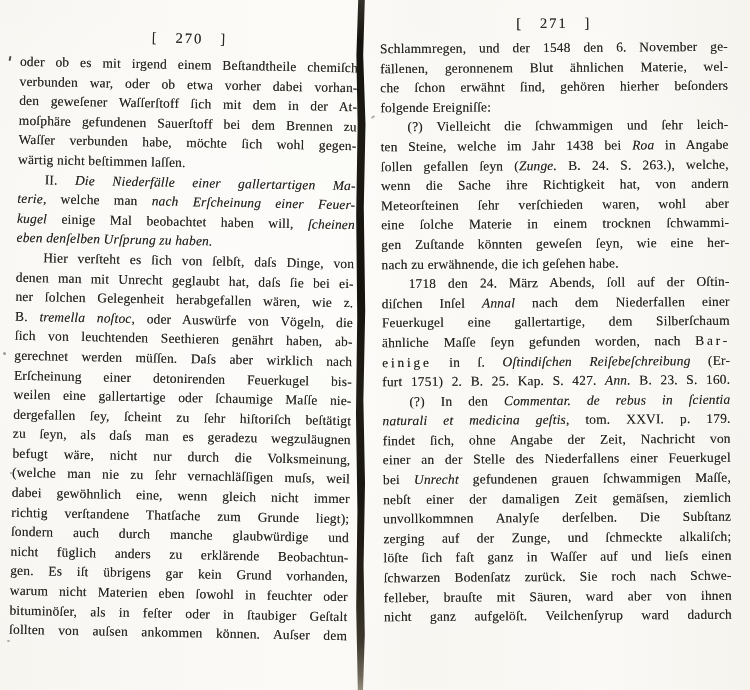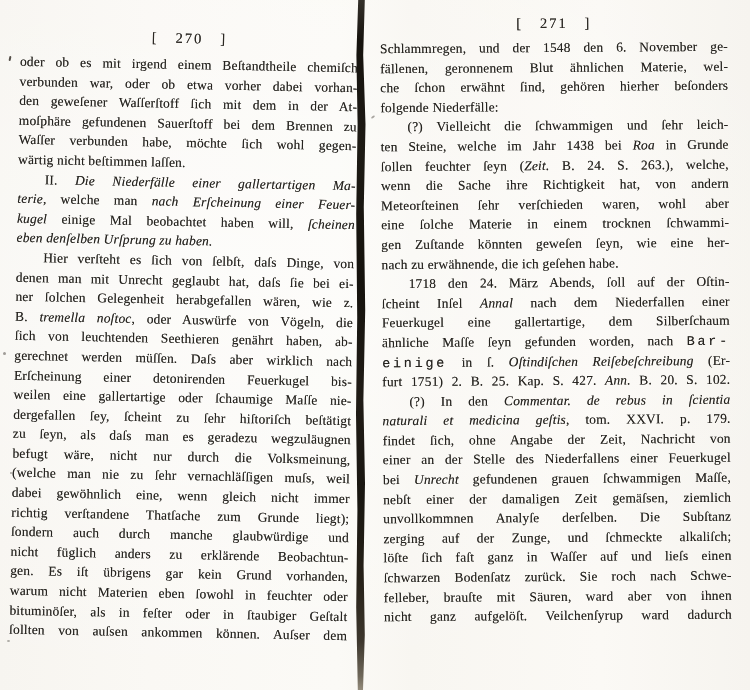--- a/index.html
+++ b/index.html
@@ -24,21 +24,21 @@
   .line{
     font-size:13.4px;line-height:19.6px;height:19.6px;
     text-align:justify;text-align-last:justify;
     white-space:nowrap;overflow:visible;
     letter-spacing:0.015em;
     text-shadow:0 0 0.55px rgba(38,36,32,0.6);
   }
   .line.end{text-align-last:left;}
   .line.ind{text-indent:27px;}
   .it{font-style:italic;}
-  .sp{letter-spacing:2.8px;font-family:Liberation Mono, monospace;}
+  .sp{letter-spacing:2.8px;}
   .gutter{
     position:absolute;left:356px;top:0;width:10px;height:690px;z-index:5;
     background:linear-gradient(to bottom,
       #34302a 0%,#16130e 6%,#1d1a14 22%,#15120d 40%,#201c16 58%,
       #191611 72%,#262118 84%,#3d372d 93%,#6e6759 98%,#958d7d 100%);
     clip-path:polygon(22% 0,88% 0,72% 8%,95% 18%,78% 30%,92% 45%,74% 58%,
       90% 70%,76% 82%,88% 92%,70% 100%,18% 100%,2% 88%,14% 74%,0% 60%,
       12% 46%,2% 31%,16% 18%,4% 8%);
     box-shadow:-4px 0 6px rgba(110,103,90,0.30), 4px 0 6px rgba(110,103,90,0.30);
   }
@@ -94,39 +94,39 @@
     </div>
 </div>
 
 <div class="page page-right">
   <div class="pagenum">[   271   ]</div>
   <div id="right-text">
       <div class="para">
         <div class="line"><span>Schlammregen, und der 1548 den 6. November ge-</span></div>
         <div class="line"><span>fällenen, geronnenem Blut ähnlichen Materie, wel-</span></div>
         <div class="line"><span>che ſchon erwähnt ſind, gehören hierher beſonders</span></div>
-        <div class="line end"><span>folgende Niederfälle:</span></div>
+        <div class="line end"><span>folgende Ereigniſſe:</span></div>
       </div>
       <div class="para">
         <div class="line ind"><span>(?) Vielleicht die ſchwammigen und ſehr leich-</span></div>
-        <div class="line"><span>ten Steine, welche im Jahr 1438 bei </span><span class="it">Roa</span><span> in Grunde</span></div>
-        <div class="line"><span>ſollen feuchter ſeyn (</span><span class="it">Zeit.</span><span> B. 24. S. 263.), welche,</span></div>
+        <div class="line"><span>ten Steine, welche im Jahr 1438 bei </span><span class="it">Roa</span><span> in Angabe</span></div>
+        <div class="line"><span>ſollen gefallen ſeyn (</span><span class="it">Zunge.</span><span> B. 24. S. 263.), welche,</span></div>
         <div class="line"><span>wenn die Sache ihre Richtigkeit hat, von andern</span></div>
         <div class="line"><span>Meteorſteinen ſehr verſchieden waren, wohl aber</span></div>
         <div class="line"><span>eine ſolche Materie in einem trocknen ſchwammi-</span></div>
         <div class="line"><span>gen Zuſtande könnten geweſen ſeyn, wie eine her-</span></div>
         <div class="line end"><span>nach zu erwähnende, die ich geſehen habe.</span></div>
       </div>
       <div class="para">
         <div class="line ind"><span>1718 den 24. März Abends, ſoll auf der Oſtin-</span></div>
-        <div class="line"><span>ſcheint Inſel </span><span class="it">Annal</span><span> nach dem Niederfallen einer</span></div>
+        <div class="line"><span>diſchen Inſel </span><span class="it">Annal</span><span> nach dem Niederfallen einer</span></div>
         <div class="line"><span>Feuerkugel eine gallertartige, dem Silberſchaum</span></div>
         <div class="line"><span>ähnliche Maſſe ſeyn gefunden worden, nach </span><span class="sp">Bar-</span></div>
         <div class="line"><span class="sp">einige</span><span> in ſ. </span><span class="it">Oſtindiſchen Reiſebeſchreibung</span><span> (Er-</span></div>
-        <div class="line"><span>furt 1751) 2. B. 25. Kap. S. 427.   </span><span class="it">Ann.</span><span> B. 20.  S. 102.</span></div>
+        <div class="line"><span>furt 1751) 2. B. 25. Kap. S. 427.   </span><span class="it">Ann.</span><span> B. 23.  S. 160.</span></div>
       </div>
       <div class="para">
         <div class="line ind"><span>(?)  In den </span><span class="it">Commentar. de rebus in ſcientia</span></div>
         <div class="line"><span class="it">naturali et medicina geſtis</span><span>, tom. XXVI. p. 179.</span></div>
         <div class="line"><span>findet ſich, ohne Angabe der Zeit, Nachricht von</span></div>
         <div class="line"><span>einer an der Stelle des Niederfallens einer Feuerkugel</span></div>
         <div class="line"><span>bei </span><span class="it">Unrecht</span><span> gefundenen grauen ſchwammigen Maſſe,</span></div>
         <div class="line"><span>nebſt einer der damaligen Zeit gemäſsen, ziemlich</span></div>
         <div class="line"><span>unvollkommnen Analyſe derſelben.  Die Subſtanz</span></div>
         <div class="line"><span>zerging auf der Zunge, und ſchmeckte alkaliſch;</span></div>

